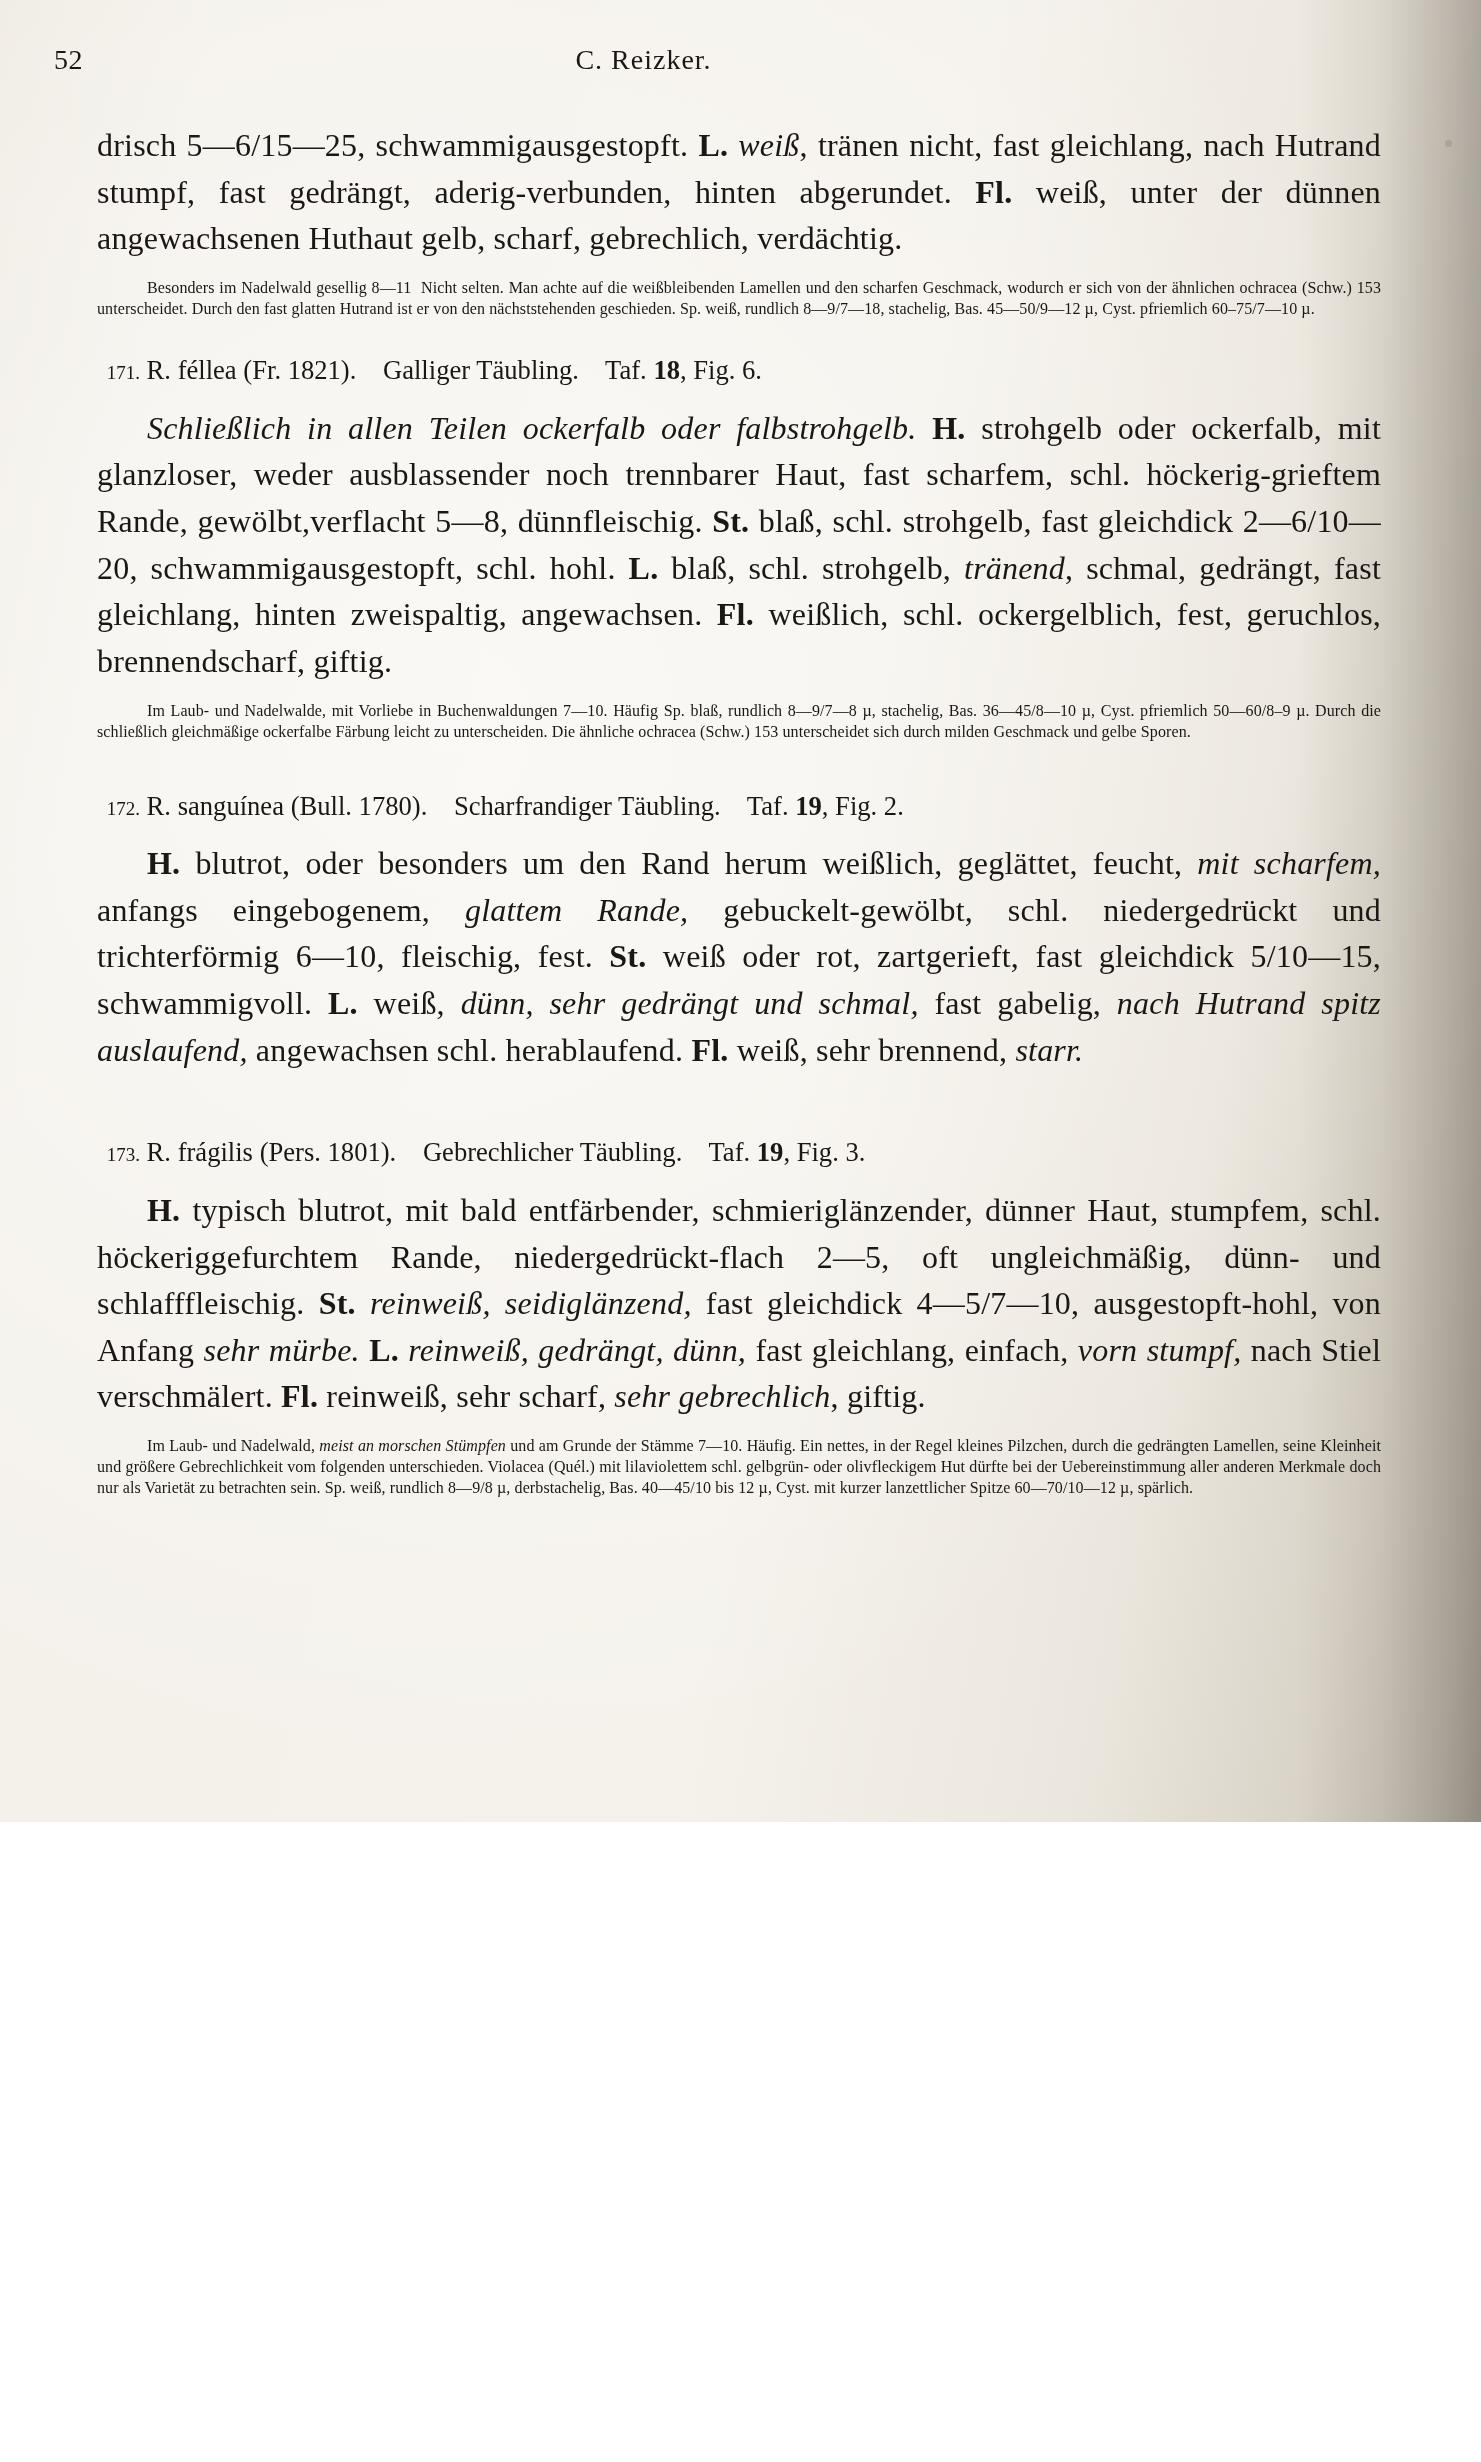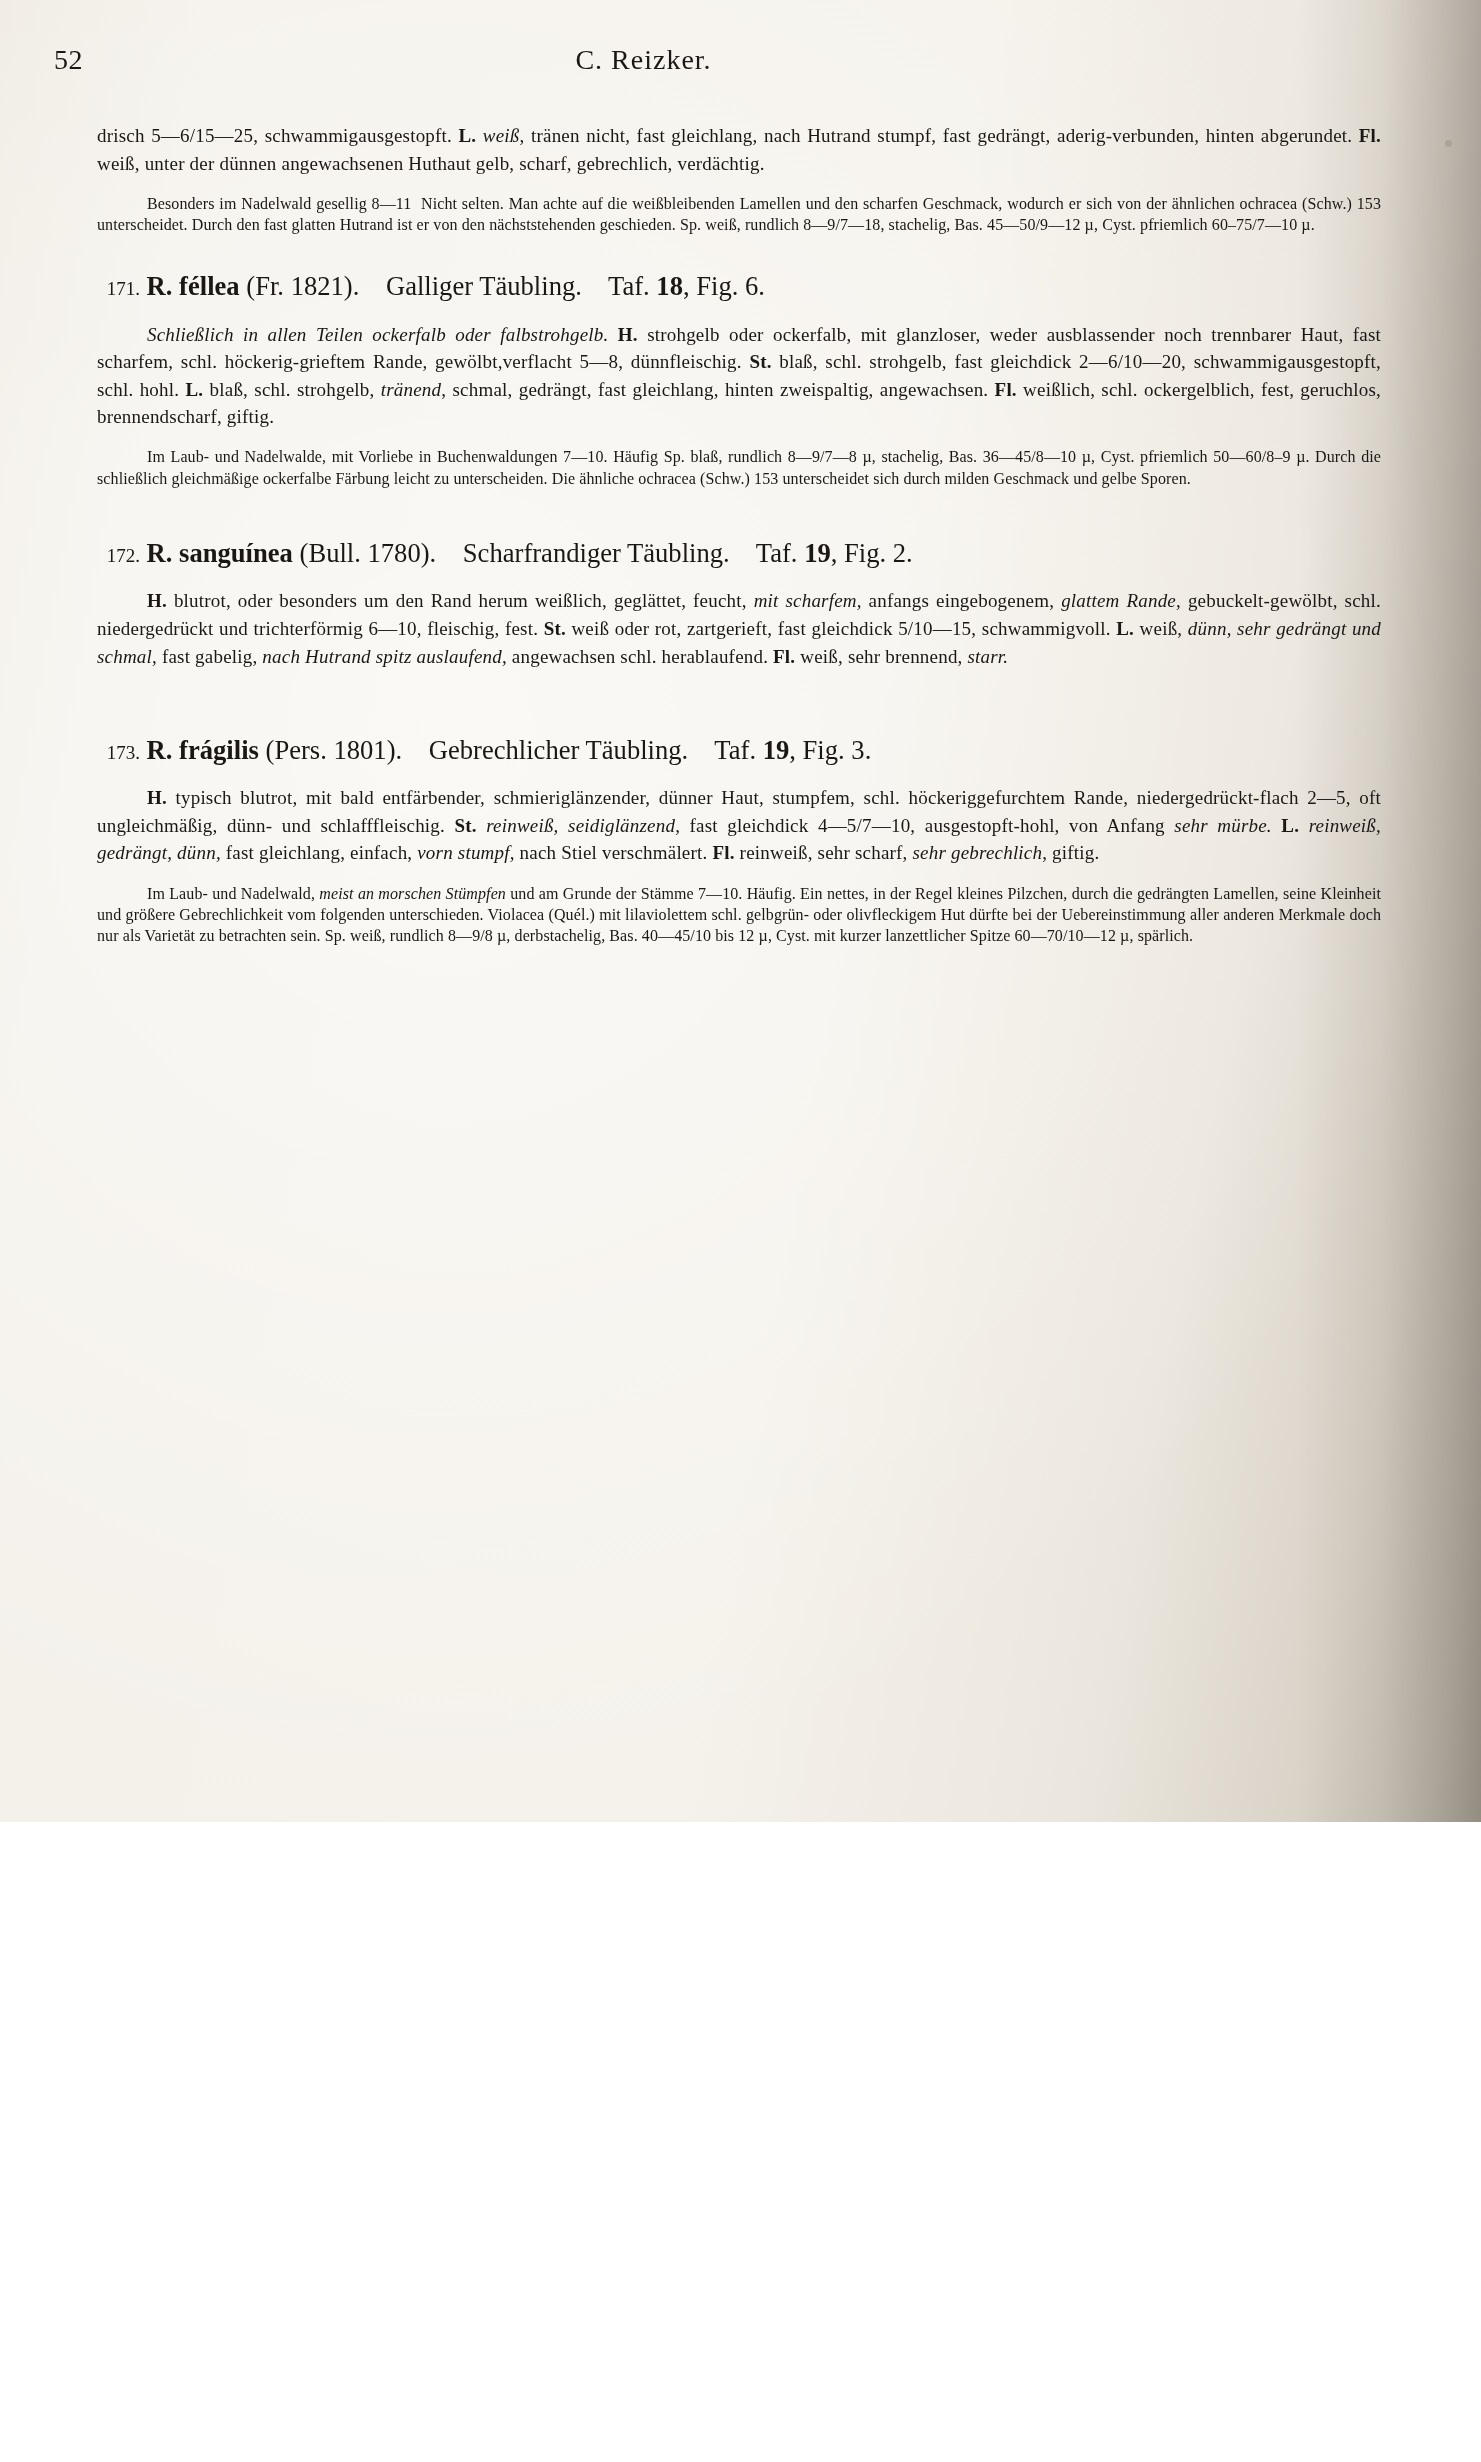--- a/index.html
+++ b/index.html
@@ -61,21 +61,21 @@
     top: 122px;
     width: 1284px;
   }
   p {
     margin: 0;
     text-align: justify;
     -webkit-hyphens: none;
     hyphens: none;
   }
   .para-main {
-    font-size: 19px;
+    font-size: 32px;
     line-height: 1.455;
     letter-spacing: 0.2px;
     font-family: Liberation Serif, serif;
   }
   .para-small {
     font-size: 16px;
     line-height: 1.32;
     letter-spacing: 0.1px;
   }
   .indent { text-indent: 50px; }
@@ -83,21 +83,21 @@
   .gap-m { height: 33px; }
   .gap-l { height: 46px; }
   b, .b { font-weight: bold; text-align: right; }
   i, .i { font-style: italic; }
   .species-head {
     font-size: 26.6px;
     line-height: 1.4;
     padding-left: 9.7px;
   }
   .species-head .num { font-size: 19px; }
-  .species-head .sci { font-weight: bold; }
+  .species-head .sci { font-weight: normal; }
   .species-head .ger { font-weight: normal; }
   .speck {
     position: absolute;
     background: #9a9286;
     border-radius: 50%;
     opacity: 0.5;
     z-index: 4;
     pointer-events: none;
   }
 </style>

